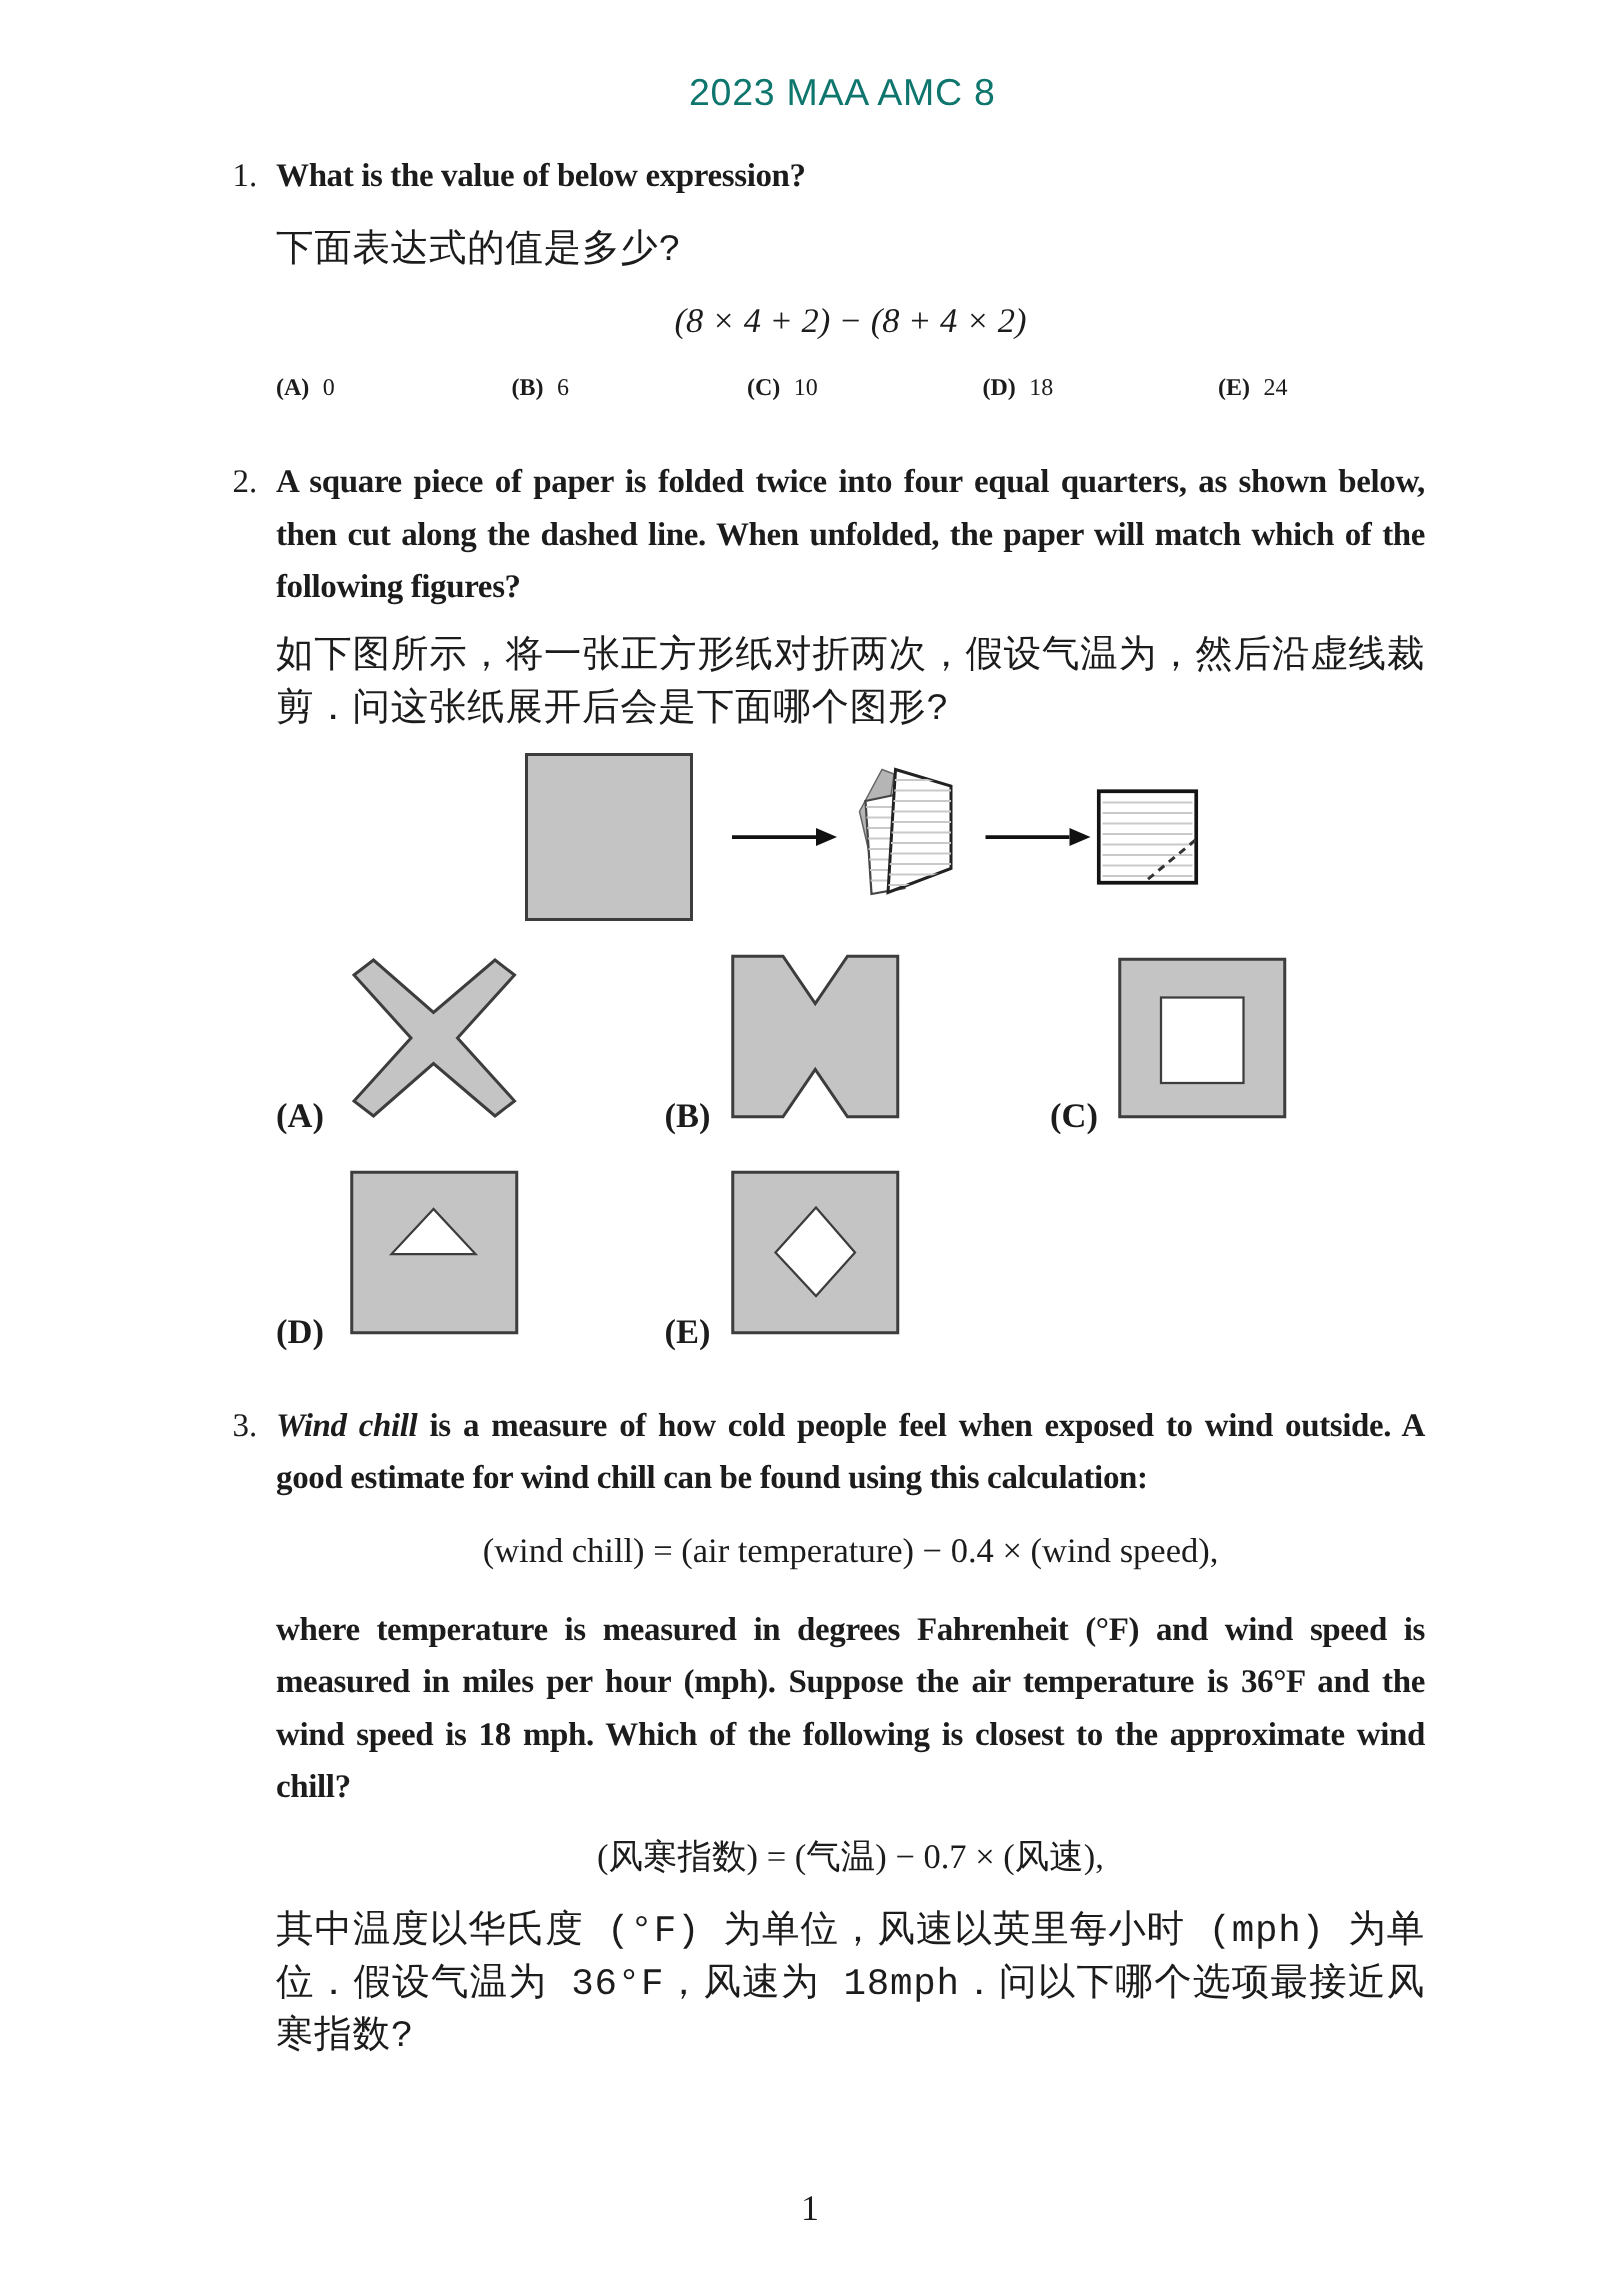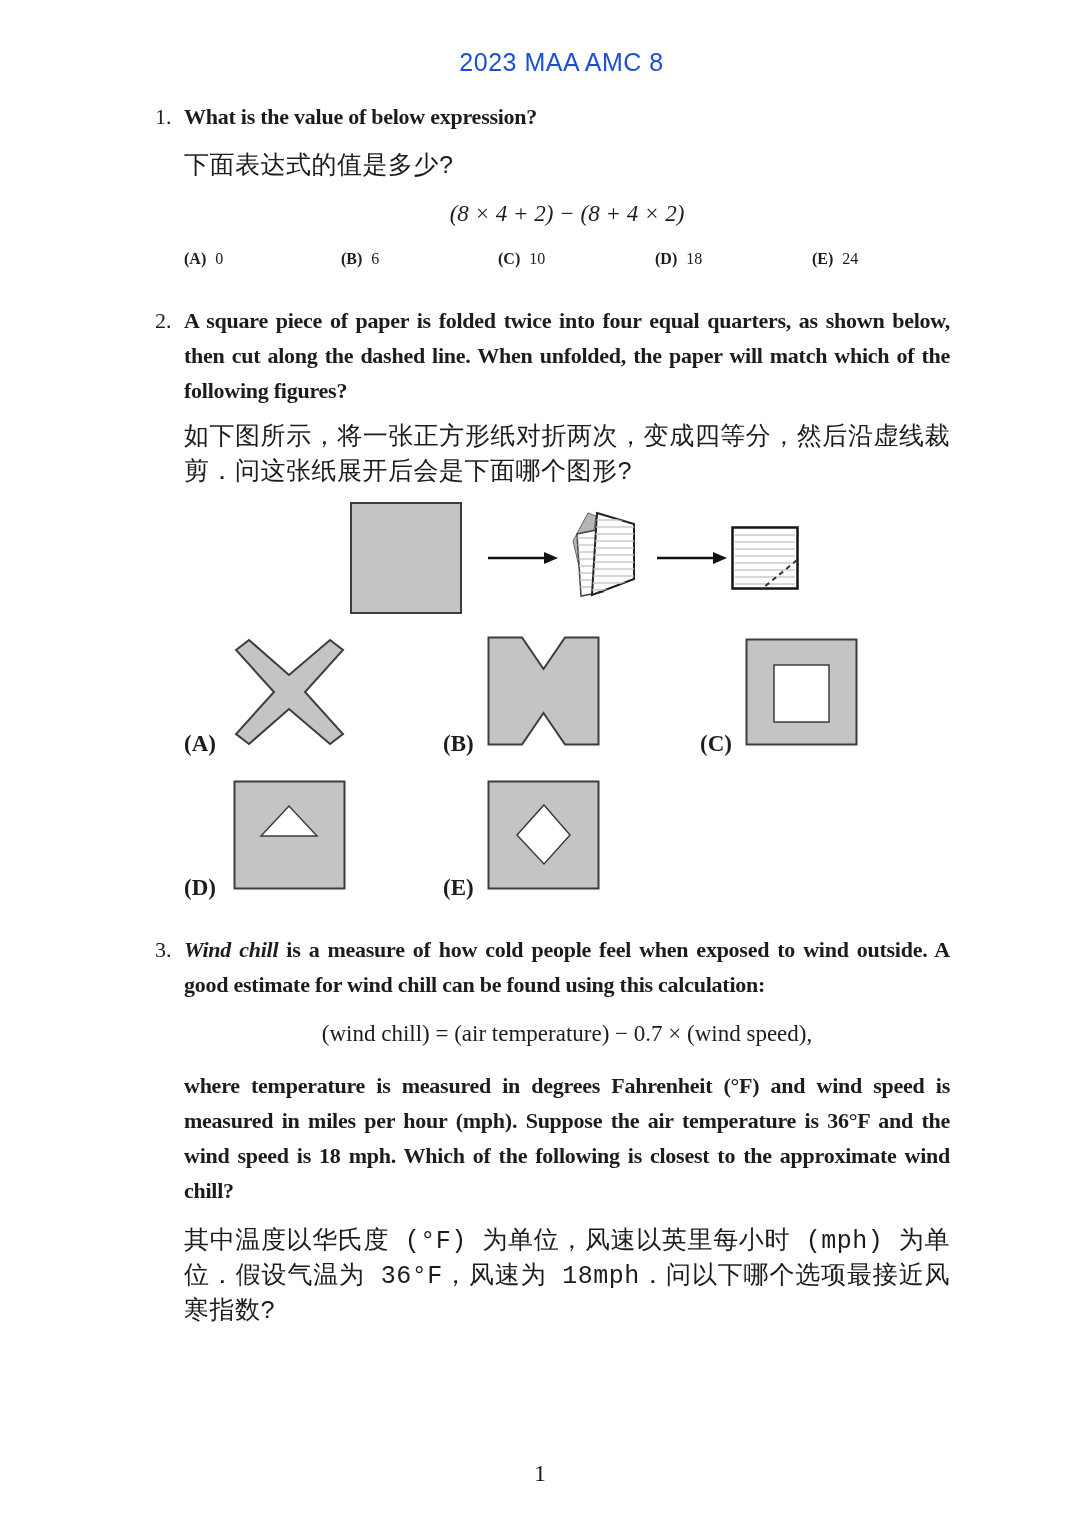--- a/index.html
+++ b/index.html
@@ -4,21 +4,21 @@
 <style>
   * { margin:0; padding:0; box-sizing:border-box; }
   html,body { background:#ffffff; }
   .page {
     position:relative; width:1080px; height:1527px; background:#ffffff;
     font-family:"Liberation Serif","DejaVu Serif",serif; color:#1c1c1c; overflow:hidden;
   }
   .title {
     padding-top:48px; text-align:center;
     font-family:"Liberation Sans","DejaVu Sans",sans-serif;
-    font-size:25px; color:#1d4ed8; letter-spacing:0.5px;padding-left:43px;
+    font-size:25px; color:#0f766e; letter-spacing:0.5px;padding-left:43px;
   }
   .question { display:flex; margin-left:155px; margin-right:130px; }
   .qnum { flex:0 0 29px; font-size:22px; line-height:35px; }
   .qbody { flex:1; min-width:0; }
   .para-en { font-size:22px; line-height:35px; text-align:justify; letter-spacing:-0.25px;font-weight:bold; }
   .para-zh { font-size:25px; line-height:35px; text-align:justify; letter-spacing:0.5px;font-family:Liberation Mono, monospace; }
   .em { font-style:italic; }
   .underline { text-decoration:underline; text-underline-offset:4px; }
   .formula { text-align:center; font-size:23px; line-height:33px; }
   .options { display:flex; font-size:16px; line-height:28px; }
@@ -73,21 +73,21 @@
         <span class="opt"><span class="opt-label">(D)</span><span class="opt-value">18</span></span>
         <span class="opt"><span class="opt-label">(E)</span><span class="opt-value">24</span></span>
       </div>
     </div>
   </div>
 
   <div class="question mt-q2">
     <div class="qnum">2.</div>
     <div class="qbody">
       <div class="para-en">A square piece of paper is folded twice into four equal quarters, as shown below, then cut along the dashed line. When unfolded, the paper will match which of the following figures?</div>
-      <div class="para-zh mt-zh2">如下图所示，将一张正方形纸对折两次，变成四等分，然后沿虚线裁剪．问这张纸展开后会是下面哪个图形?</div>
+      <div class="para-zh mt-zh2">如下图所示，将一张正方形纸对折两次，假设气温为，然后沿虚线裁剪．问这张纸展开后会是下面哪个图形?</div>
 
       <div class="fold-row">
         <svg width="112" height="112">
           <rect x="1" y="1" width="110" height="110" stroke="#3d3d3d" stroke-width="2" fill="#c4c4c4"></rect>
         </svg>
         <svg width="72" height="18" style="margin-left:25px">
           <line x1="1" y1="9" x2="57" y2="9" stroke="#111" stroke-width="2.5"></line>
           <polygon points="57,3 71,9 57,15" fill="#111"></polygon>
         </svg>
         <svg width="75" height="100" style="margin-left:2px">
@@ -184,21 +184,22 @@
           </svg>
         </div>
       </div>
     </div>
   </div>
 
   <div class="question mt-q3">
     <div class="qnum">3.</div>
     <div class="qbody">
       <div class="para-en"><span class="em">Wind chill</span><span> is a measure of how cold people feel when exposed to wind outside. A good estimate for wind chill can be found using this calculation:</span></div>
-      <div class="formula mt-f3">(wind chill) = (air temperature) − 0.7 × (wind speed),</div>
+      <div class="formula mt-f3">(wind chill) = (air temperature) − 0.4 × (wind speed),</div>
       <div class="para-en mt-b3">where temperature is measured in degrees Fahrenheit (°F) and wind speed is measured in miles per hour (mph). Suppose the air temperature is 36°F and the wind speed is 18 mph. Which of the following is closest to the approximate wind chill?</div>
+      <div class="formula mt-fzh">(风寒指数) = (气温) − 0.7 × (风速),</div>
       <div class="para-zh mt-bzh">其中温度以华氏度 (°F) 为单位，风速以英里每小时 (mph) 为单位．假设气温为 36°F，风速为 18mph．问以下哪个选项最接近风寒指数?</div>
     </div>
   </div>
 
   <div class="footer">1</div>
 
 </div>
 
 </body></html>

